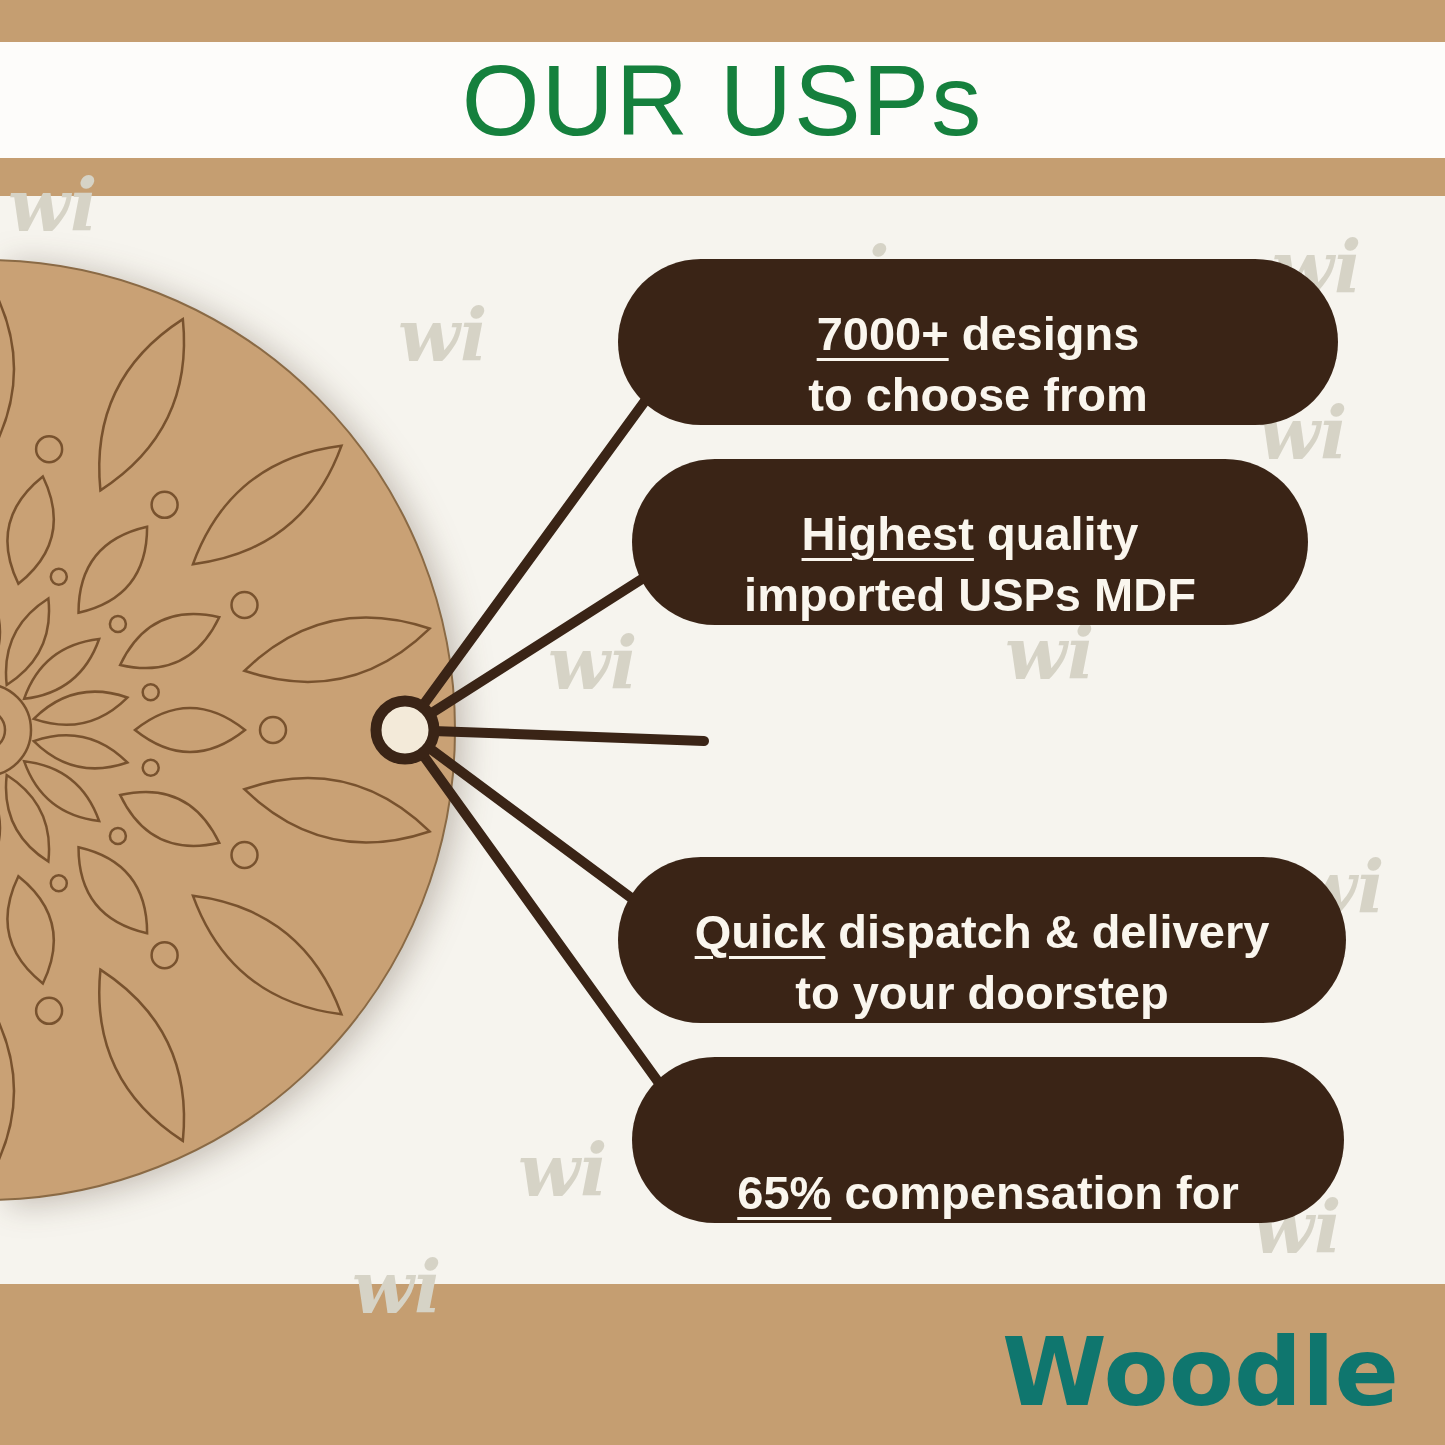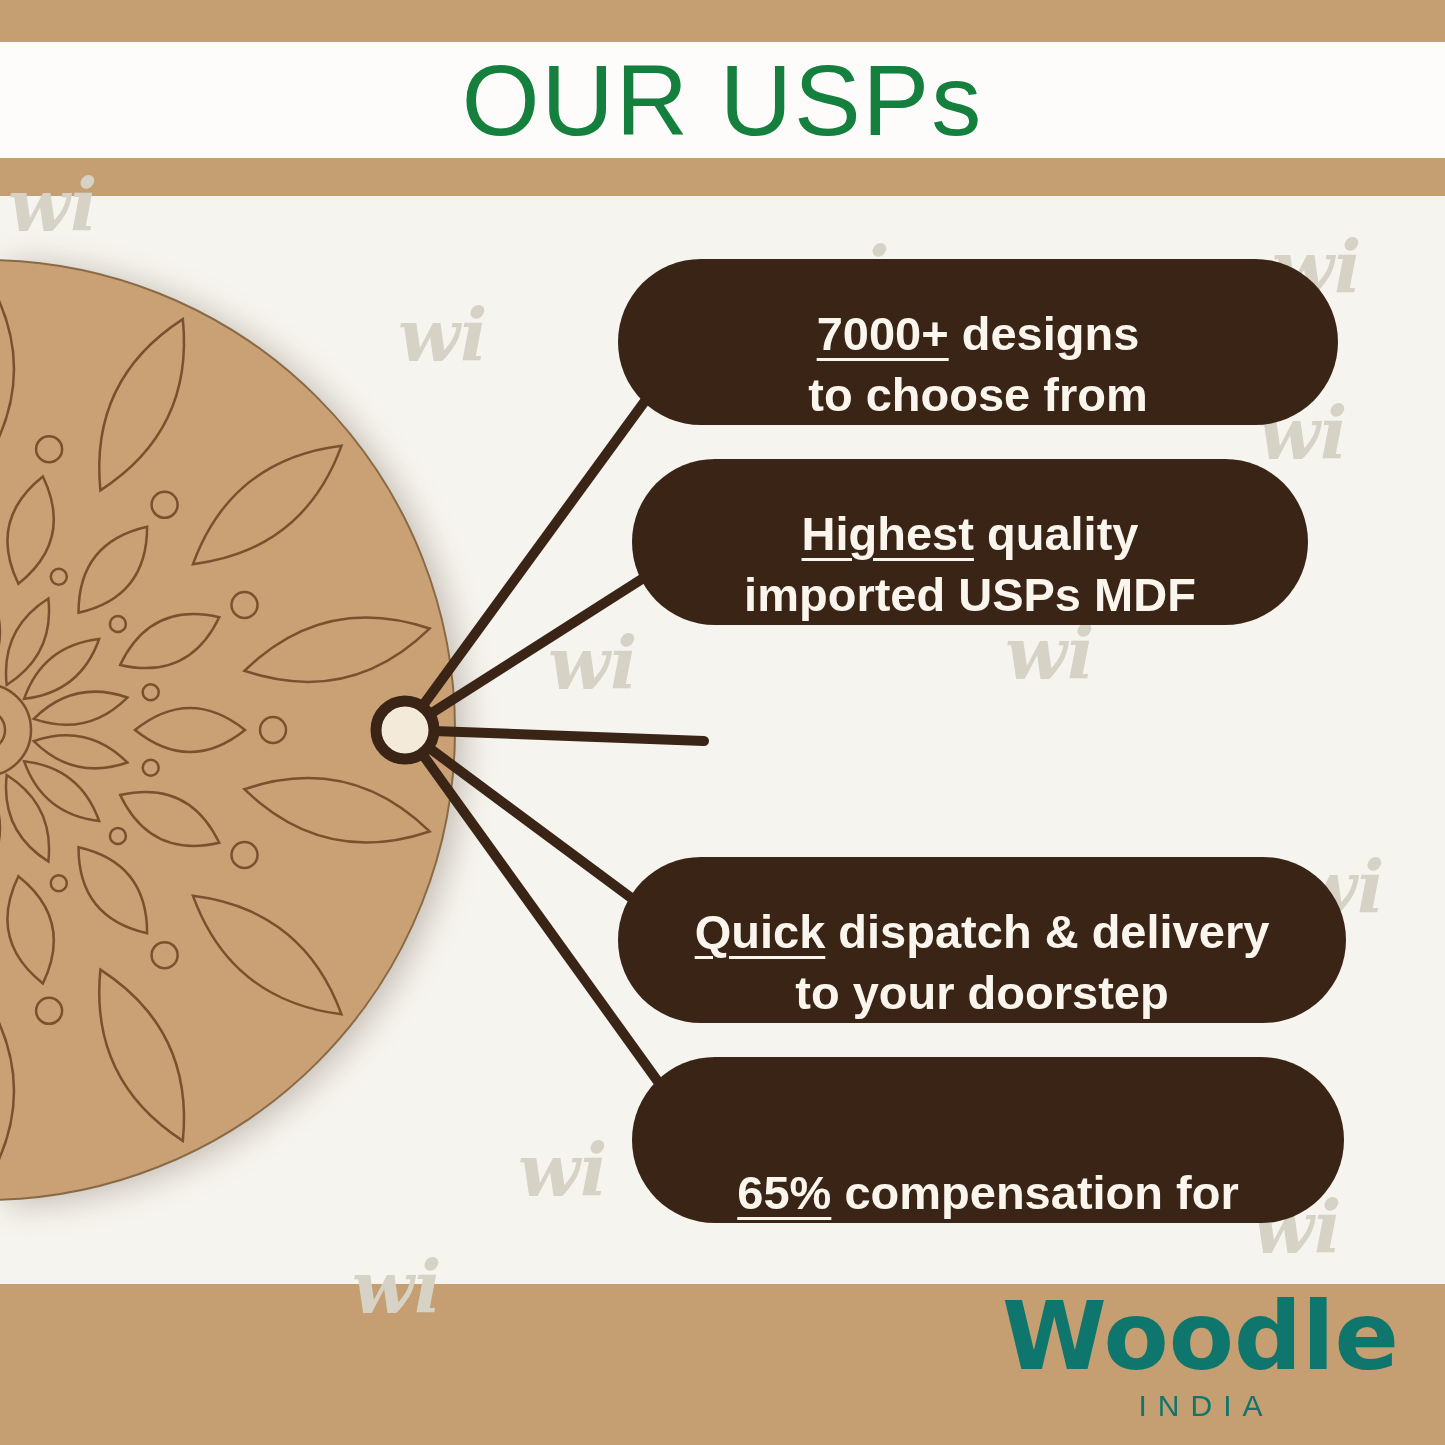--- a/index.html
+++ b/index.html
@@ -166,16 +166,15 @@
     <div class="pill-line"><span></span><span class="u">Quick</span><span> dispatch &amp; delivery</span></div>
     <div class="pill-line"><span>to your doorstep</span><span></span></div>
   </div>
 
   <div class="pill" style="left:632px;top:1057px;width:712px">
     <div class="pill-line"><span></span><span class="u">65%</span><span> compensation for</span></div>
   </div>
 
   <div class="logo">
     <div class="logo-brand">Woodle</div>
-    <div class="logo-country">INDIA</div>
   </div>
 
 </div>
 
 </body></html>

